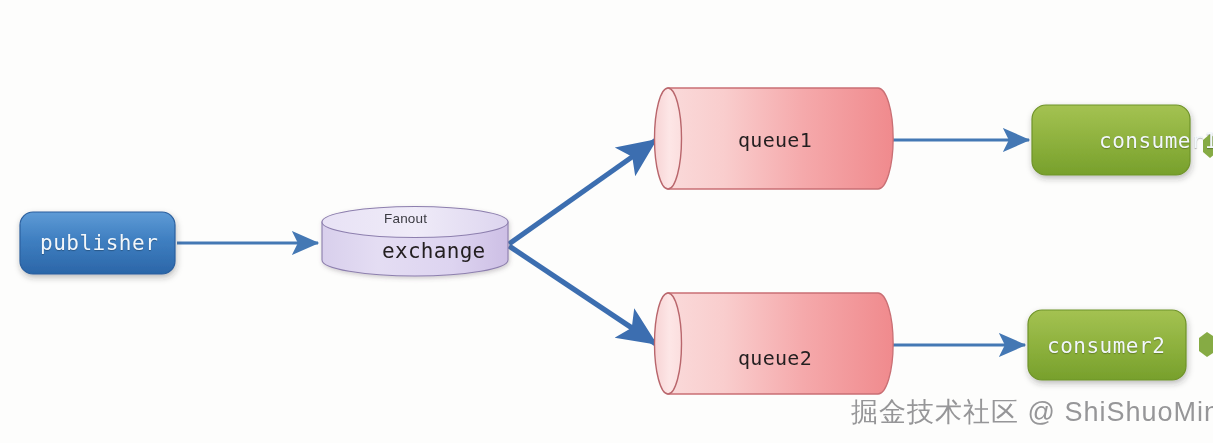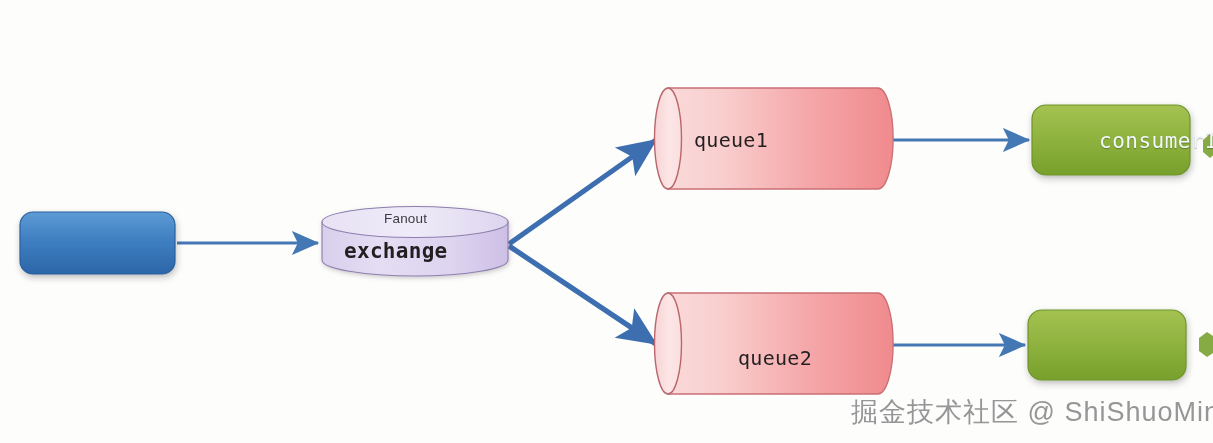--- a/index.html
+++ b/index.html
@@ -179,27 +179,29 @@
     <g>
       <rect x="1028" y="310" width="158" height="70" rx="14" ry="14" fill="url(#gradConsumer)" stroke="#6f9329" stroke-width="1.2" filter="url(#softShadow)"></rect>
     </g>
 
     <g>
       <path d="M1203,140 l7,-6 l7,6 l0,12 l-7,6 l-7,-6 Z" fill="#7fa63a" opacity="0.95"></path>
       <path d="M1199,338 l8,-6 l9,6 l0,13 l-9,6 l-8,-6 Z" fill="#7fa63a" opacity="0.95"></path>
     </g>
   </svg>
 
+  <div class="node-label box-label" style="left:40px; top:231px;">publisher</div>
 
   <div class="node-label fanout-label" style="left:384px; top:211px;text-align:right;">Fanout</div>
 
-  <div class="node-label exchange-label" style="left:344px; top:239px;font-weight:bold;">exchange</div>
-
-  <div class="node-label queue-label" style="left:694px; top:128px;">queue1</div>
+  <div class="node-label exchange-label" style="left:382px; top:239px;">exchange</div>
+
+  <div class="node-label queue-label" style="left:738px; top:128px;">queue1</div>
 
   <div class="node-label queue-label" style="left:738px; top:346px;">queue2</div>
 
   <div class="node-label box-label" style="left:1051px; top:129px;margin-left:48px;">consumer1</div>
 
+  <div class="node-label box-label" style="left:1047px; top:334px;">consumer2</div>
 
   <div id="watermark">掘金技术社区 @ ShiShuoMing</div>
 
 </div>
 
 </body></html>

